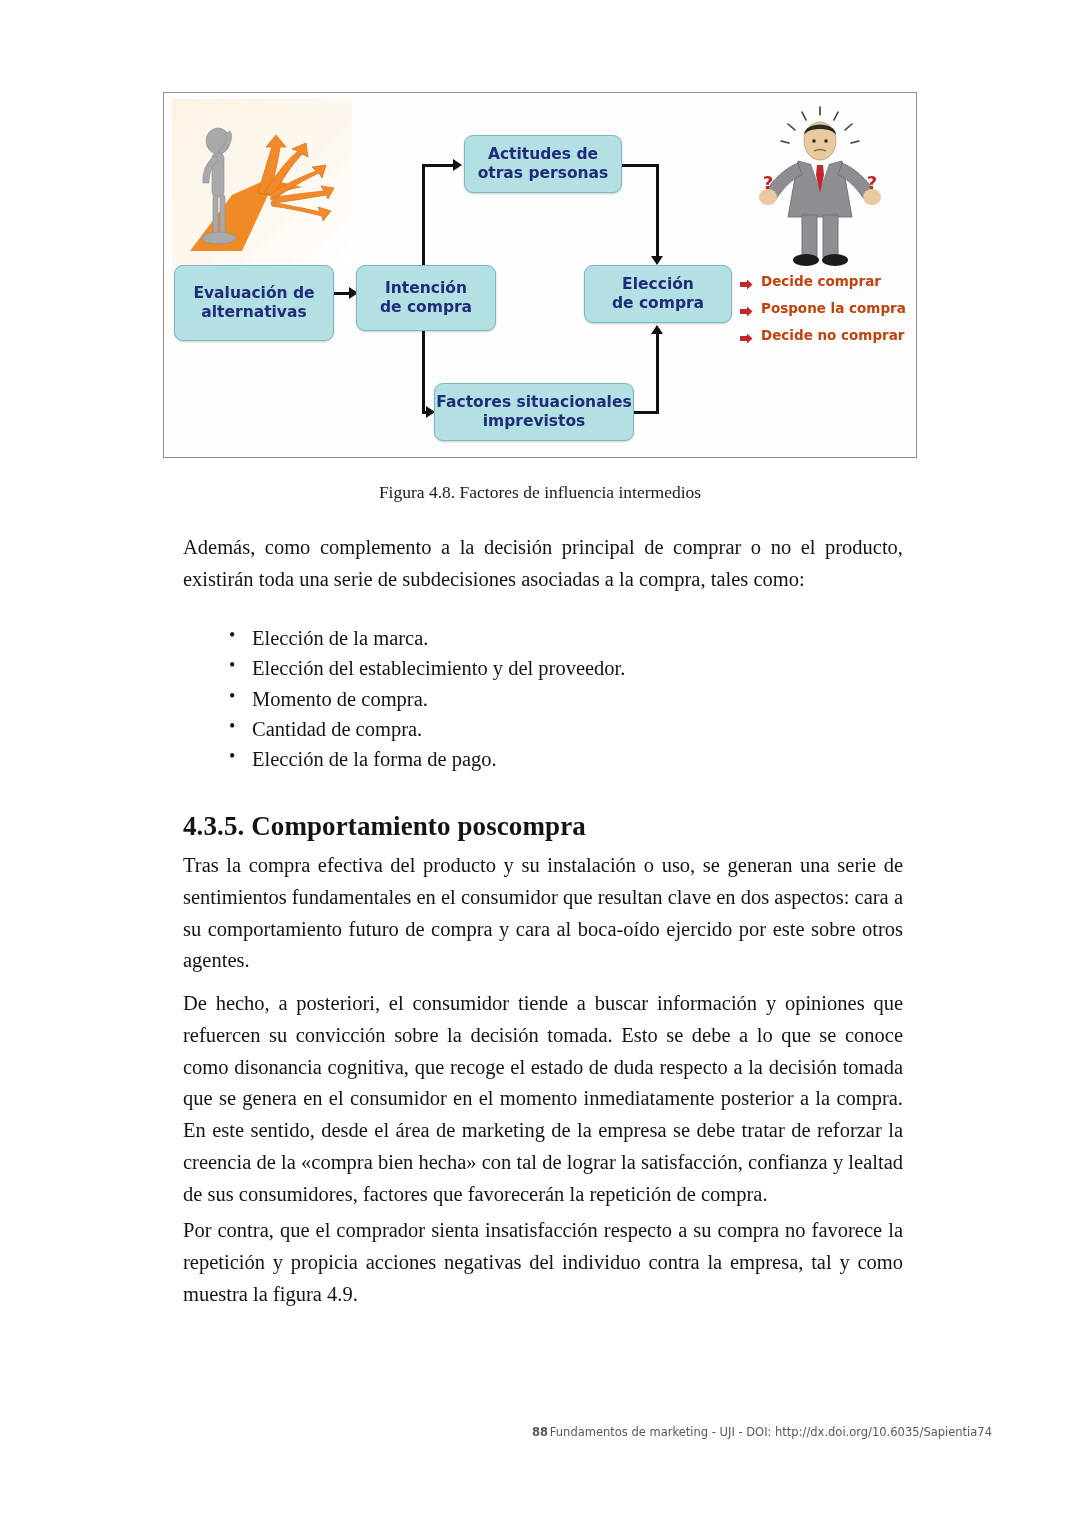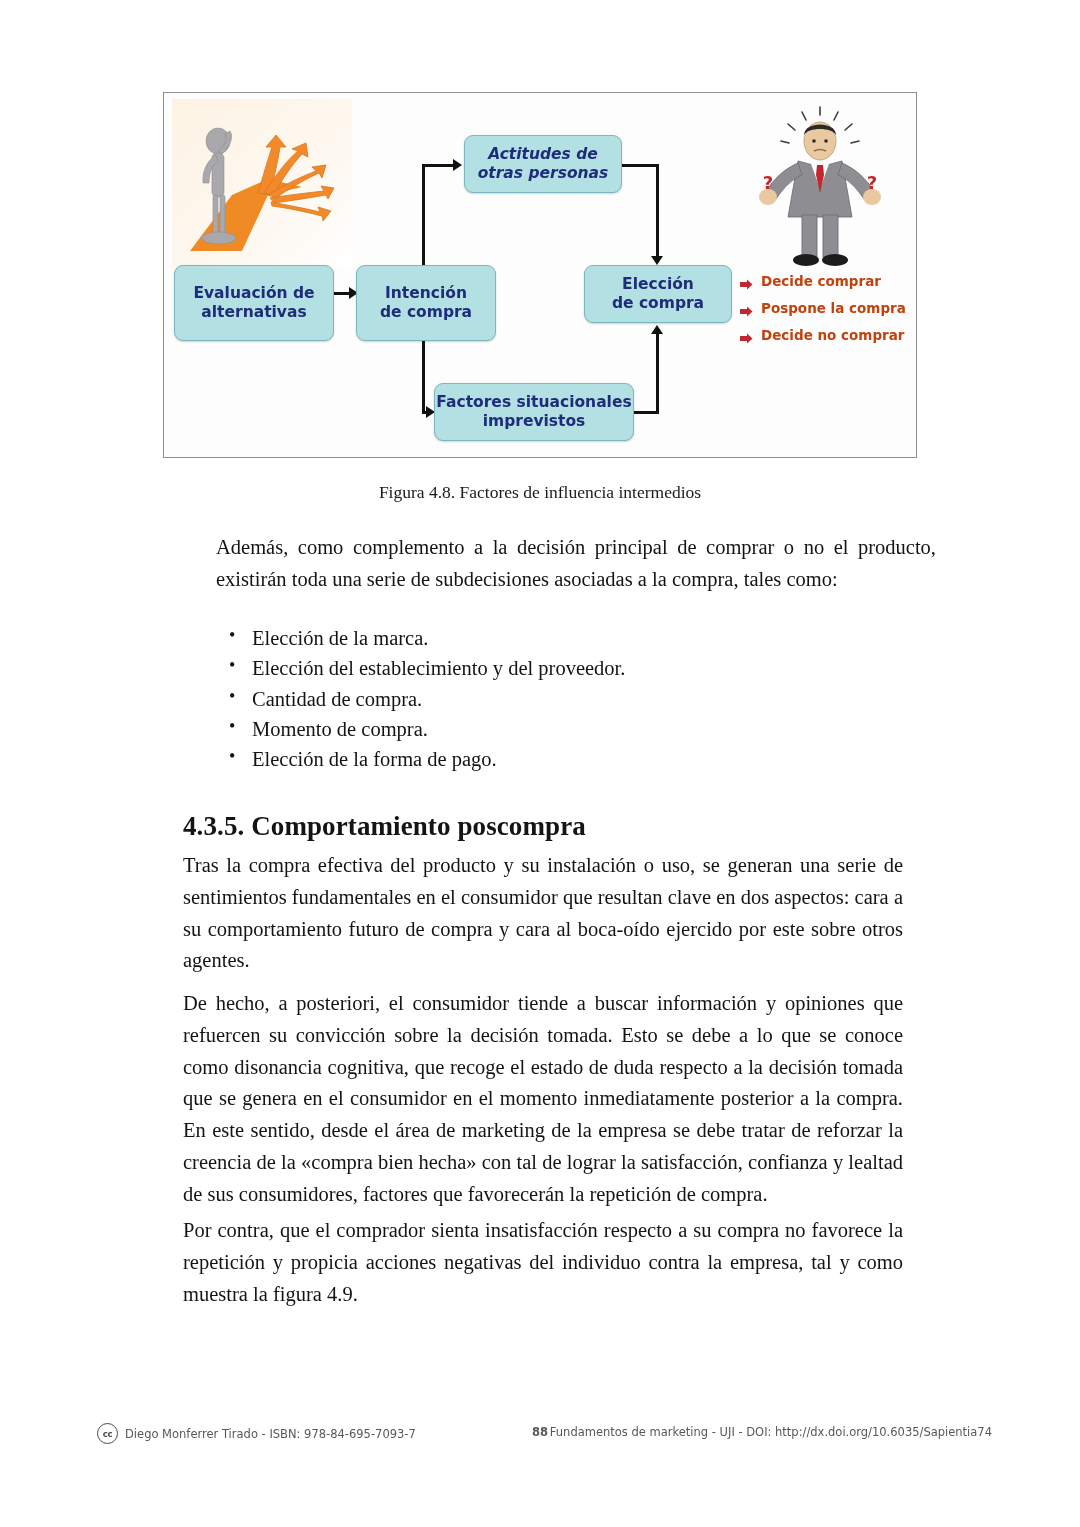--- a/index.html
+++ b/index.html
@@ -70,22 +70,22 @@
     line-height: 1.25;
     display: flex;
     align-items: center;
     justify-content: center;
     text-align: center;
     box-sizing: border-box;
   }
   .flow-box span { display: block; }
 
   #box-evaluacion { left: 10px;  top: 172px; width: 160px; height: 76px; }
-  #box-intencion  { left: 192px; top: 172px; width: 140px; height: 76px; }
-  #box-actitudes  { left: 300px; top: 42px;  width: 158px; height: 58px; font-style: italic; }
+  #box-intencion  { left: 192px; top: 172px; width: 140px; height: 66px; }
+  #box-actitudes  { left: 300px; top: 42px;  width: 158px; height: 58px; }
   #box-decision   { left: 420px; top: 172px; width: 148px; height: 58px; }
   #box-factores   { left: 270px; top: 290px; width: 200px; height: 58px; }
 
   
   .conn {
     position: absolute;
     background: #111111;
   }
   .conn.h { height: 3px; }
   .conn.v { width: 3px; }
@@ -153,21 +153,21 @@
     width: 720px;
   }
   p.body {
     margin: 0;
     font-size: 20.5px;
     line-height: 1.55;
     text-align: justify;
     color: #141414;
   }
 
-  #para-intro { top: 532px; margin-left: 33px; }
+  #para-intro { top: 532px; }
 
   #bullet-list {
     top: 607px;
     margin: 16px;
     padding: 0;
     list-style: none;
   }
   #bullet-list li {
     position: relative;
     padding-left: 53px;
@@ -408,39 +408,35 @@
 
 <div id="figure-caption">Figura 4.8. Factores de influencia intermedios</div>
 
 <div class="col" id="para-intro">
   <p class="body">Además, como complemento a la decisión principal de comprar o no el producto, existirán toda una serie de subdecisiones asociadas a la compra, tales como:</p>
 </div>
 
 <ul class="col" id="bullet-list">
   <li>Elección de la marca.</li>
   <li>Elección del establecimiento y del proveedor.</li>
+  <li>Momento de compra.</li>
   <li>Cantidad de compra.</li>
-  <li>Momento de compra.</li>
   <li>Elección de la forma de pago.</li>
 </ul>
 
 <h2 id="heading-poscompra">4.3.5. Comportamiento poscompra</h2>
 
 <div class="col" id="para-tras">
   <p class="body">Tras la compra efectiva del producto y su instalación o uso, se generan una serie de sentimientos fundamentales en el consumidor que resultan clave en dos aspectos: cara a su comportamiento futuro de compra y cara al boca-oído ejercido por este sobre otros agentes.</p>
 </div>
 
 <div class="col" id="para-dehecho">
   <p class="body">De hecho, a posteriori, el consumidor tiende a buscar información y opiniones que refuercen su convicción sobre la decisión tomada. Esto se debe a lo que se conoce como disonancia cognitiva, que recoge el estado de duda respecto a la decisión tomada que se genera en el consumidor en el momento inmediatamente posterior a la compra. En este sentido, desde el área de marketing de la empresa se debe tratar de reforzar la creencia de la «compra bien hecha» con tal de lograr la satisfacción, confianza y lealtad de sus consumidores, factores que favorecerán la repetición de compra.</p>
 </div>
 
 <div class="col" id="para-porcontra">
   <p class="body">Por contra, que el comprador sienta insatisfacción respecto a su compra no favorece la repetición y propicia acciones negativas del individuo contra la empresa, tal y como muestra la figura 4.9.</p>
 </div>
 
 <div id="page-footer">
-  <div id="footer-left">
-    <span id="cc-badge">cc</span>
-    <span>Diego Monferrer Tirado - ISBN: 978-84-695-7093-7</span>
-  </div>
   <div id="footer-page-number">88</div>
   <div id="footer-right">Fundamentos de marketing - UJI - DOI: http://dx.doi.org/10.6035/Sapientia74</div>
 </div>
 
 </body></html>

